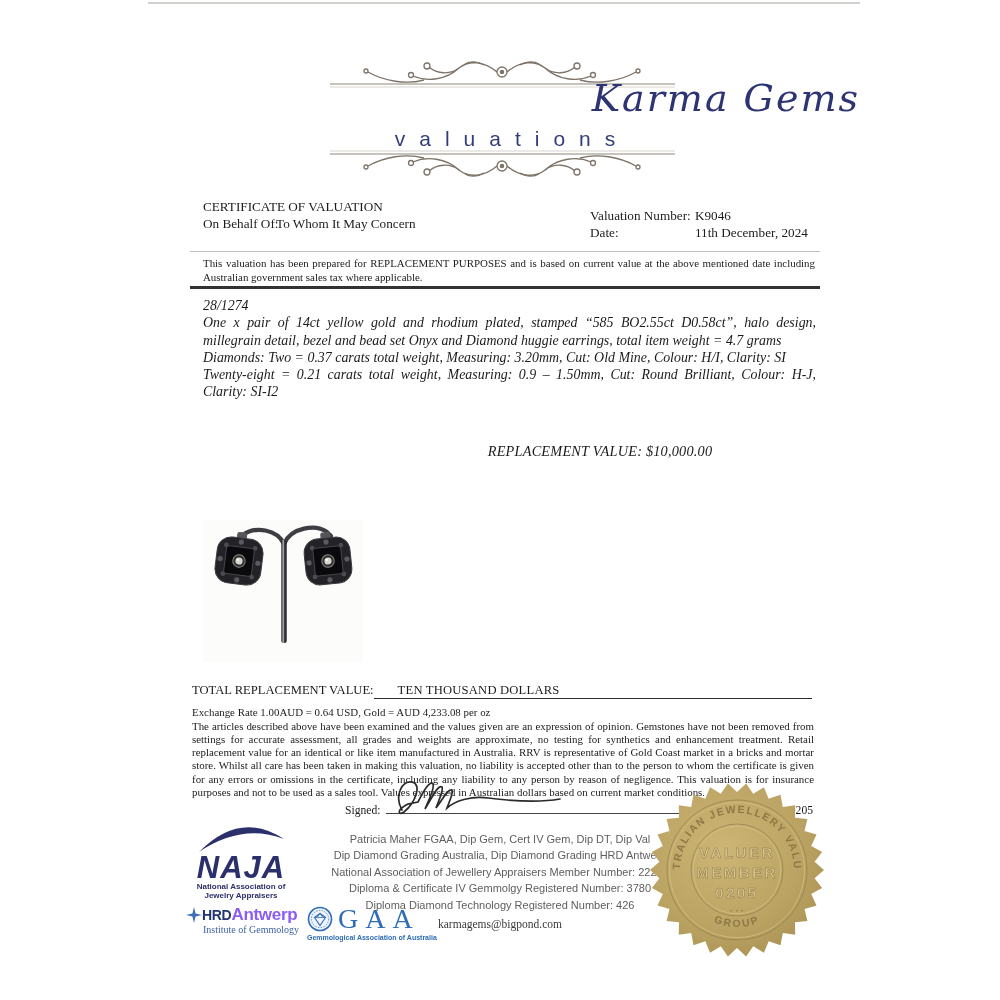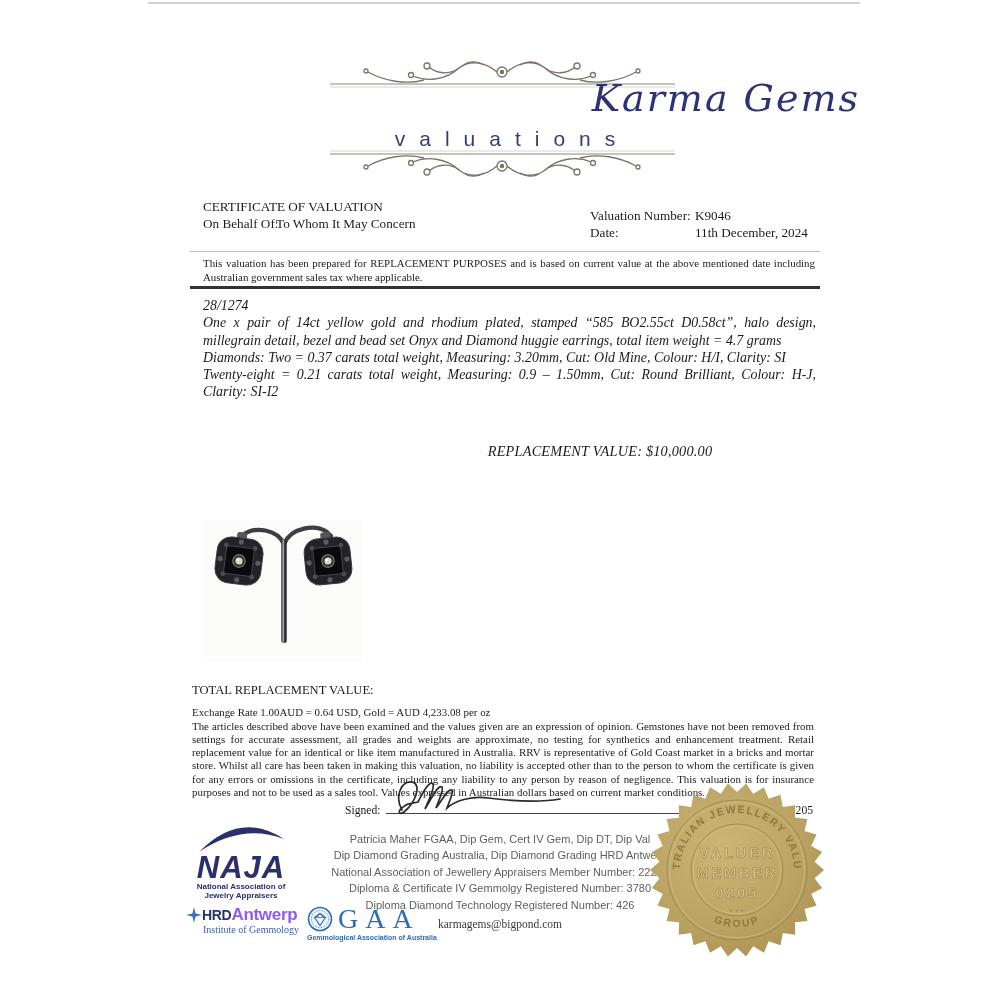--- a/index.html
+++ b/index.html
@@ -208,20 +208,21 @@
         <circle cx="14.5" cy="14.5" r="2.4" fill="#4c4c54"></circle>
       <rect x="-14" y="-14" width="28" height="28" rx="3" fill="#0a0a0c" stroke="#45454b" stroke-width="1"></rect>
       <circle cx="0" cy="0" r="6.2" fill="#2e2e33" stroke="#8a8a84" stroke-width="1"></circle>
       <circle cx="0" cy="0" r="3.6" fill="#d9d6c9"></circle>
       <circle cx="-1.2" cy="-1.2" r="1.1" fill="#ffffff"></circle>
     </g>
   </svg>
 
   <div id="total-row" class="abs">
     <span>TOTAL REPLACEMENT VALUE:</span>
+      <span class="fillline">TEN THOUSAND DOLLARS</span>
   </div>
   <div id="exchange" class="abs">Exchange Rate 1.00AUD = 0.64 USD, Gold = AUD 4,233.08 per oz</div>
   <div id="disclaimer" class="abs">The articles described above have been examined and the values given are an expression of opinion. Gemstones have not been removed from settings for accurate assessment, all grades and weights are approximate, no testing for synthetics and enhancement treatment. Retail replacement value for an identical or like item manufactured in Australia. RRV is representative of Gold Coast market in a bricks and mortar store. Whilst all care has been taken in making this valuation, no liability is accepted other than to the person to whom the certificate is given for any errors or omissions in the certificate, including any liability to any person by reason of negligence. This valuation is for insurance purposes and not to be used as a sales tool. Values expressed in Australian dollars based on current market conditions.</div>
 
   <div id="sign-row" class="abs">
     <span>Signed:</span>
     <span class="sigline"></span>
     <span>Valuer No. 0205</span>
   </div>
   <svg id="signature-svg" class="abs" viewBox="0 0 185 46">

